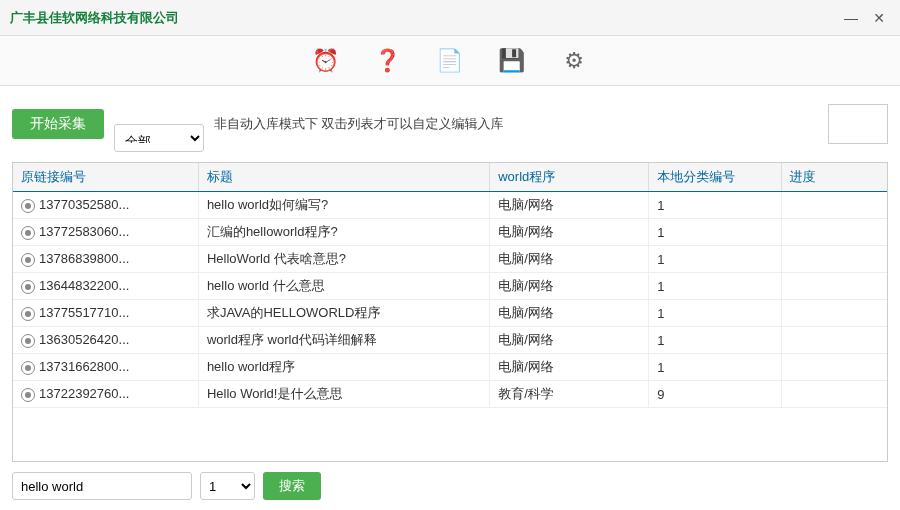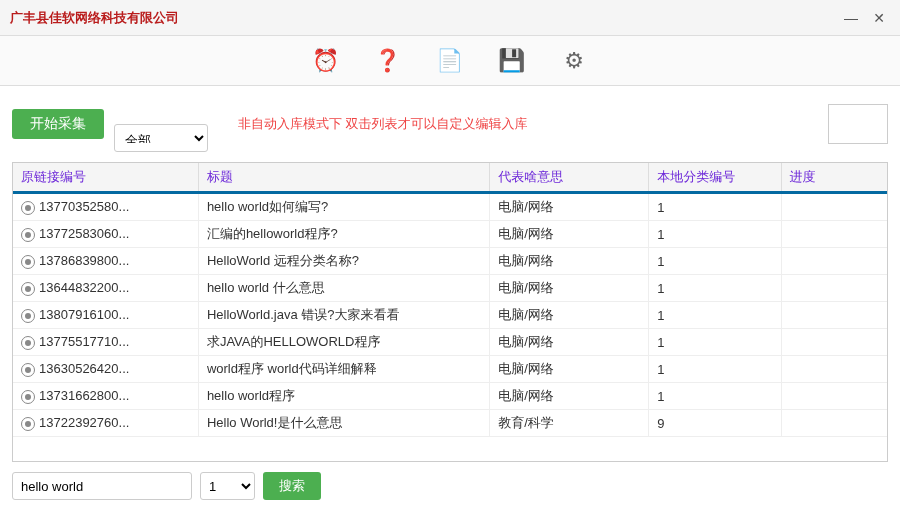--- a/index.html
+++ b/index.html
@@ -17,21 +17,21 @@
       background: #f5f5f5;
       border-bottom: 1px solid #ddd;
       height: 36px;
       display: flex;
       align-items: center;
       justify-content: space-between;
       padding: 0 10px;
     }
     .title-bar-left {
       font-size: 13px;
-      color: #b91c1c;
+      color: #15803d;
       font-weight: bold;
     }
     .title-bar-right {
       display: flex;
       gap: 6px;
     }
     .win-btn {
       width: 22px;
       height: 22px;
       background: none;
@@ -92,30 +92,30 @@
       font-family: inherit;
       white-space: nowrap;
     }
 
     .select-box {
       height: 28px;
       padding: 8px 6px;
       border: 1px solid #ccc;
       border-radius: 3px;
       font-size: 13px;
-      font-family: Liberation Mono, monospace;
+      font-family: Liberation Serif, serif;
       min-width: 90px;
       background: #fff;
       margin-top: 28px;
     }
 
     .mode-text {
       font-size: 13px;
-      color: #ef4444;
-      margin-left: 20px;
+      color: #404040;
+      margin-left: 0;
     }
 
     .preview-box {
       margin-left: auto;
       width: 60px;
       height: 40px;
       border: 1px solid #ccc;
       background: #fff;
     }
 
@@ -129,24 +129,24 @@
     table {
       width: 100%;
       border-collapse: collapse;
     }
     thead tr {
       background: #f5f5f5;
     }
     thead th {
       text-align: left;
       padding: 5px 8px;
-      border-bottom: 3px solid #0369a1;
+      border-bottom: 1px solid #0369a1;
       border-right: 1px solid #ddd;
       font-weight: normal;
-      color: #6d28d9;
+      color: #0369a1;
       white-space: nowrap;
     }
     thead th:last-child { border-right: none; }
     tbody tr {
       border-bottom: 1px solid #eee;
     }
     tbody td {
       padding: 4px 8px;
       border-right: 1px solid #eee;
       color: #333;
@@ -256,21 +256,21 @@
     <span class="mode-text">非自动入库模式下  双击列表才可以自定义编辑入库</span>
     <div class="preview-box"></div>
   </div>
 
   <div class="table-wrapper">
     <table>
       <thead>
         <tr>
           <th class="col-id">原链接编号</th>
           <th class="col-title">标题</th>
-          <th class="col-remote">代表啥意思</th>
+          <th class="col-remote">world程序</th>
           <th class="col-local">本地分类编号</th>
           <th class="col-progress">进度</th>
         </tr>
       </thead>
       <tbody id="table-body">
       <tr>
             <td><span class="row-icon"></span>13770352580...</td>
             <td>hello world如何编写?</td>
             <td>电脑/网络</td>
             <td>1</td>
@@ -278,35 +278,28 @@
           </tr>
           <tr>
             <td><span class="row-icon"></span>13772583060...</td>
             <td>汇编的helloworld程序?</td>
             <td>电脑/网络</td>
             <td>1</td>
             <td></td>
           </tr>
           <tr>
             <td><span class="row-icon"></span>13786839800...</td>
-            <td>HelloWorld 远程分类名称?</td>
+            <td>HelloWorld 代表啥意思?</td>
             <td>电脑/网络</td>
             <td>1</td>
             <td></td>
           </tr>
           <tr>
             <td><span class="row-icon"></span>13644832200...</td>
             <td>hello world 什么意思</td>
-            <td>电脑/网络</td>
-            <td>1</td>
-            <td></td>
-          </tr>
-          <tr>
-            <td><span class="row-icon"></span>13807916100...</td>
-            <td>HelloWorld.java 错误?大家来看看</td>
             <td>电脑/网络</td>
             <td>1</td>
             <td></td>
           </tr>
           <tr>
             <td><span class="row-icon"></span>13775517710...</td>
             <td>求JAVA的HELLOWORLD程序</td>
             <td>电脑/网络</td>
             <td>1</td>
             <td></td>

